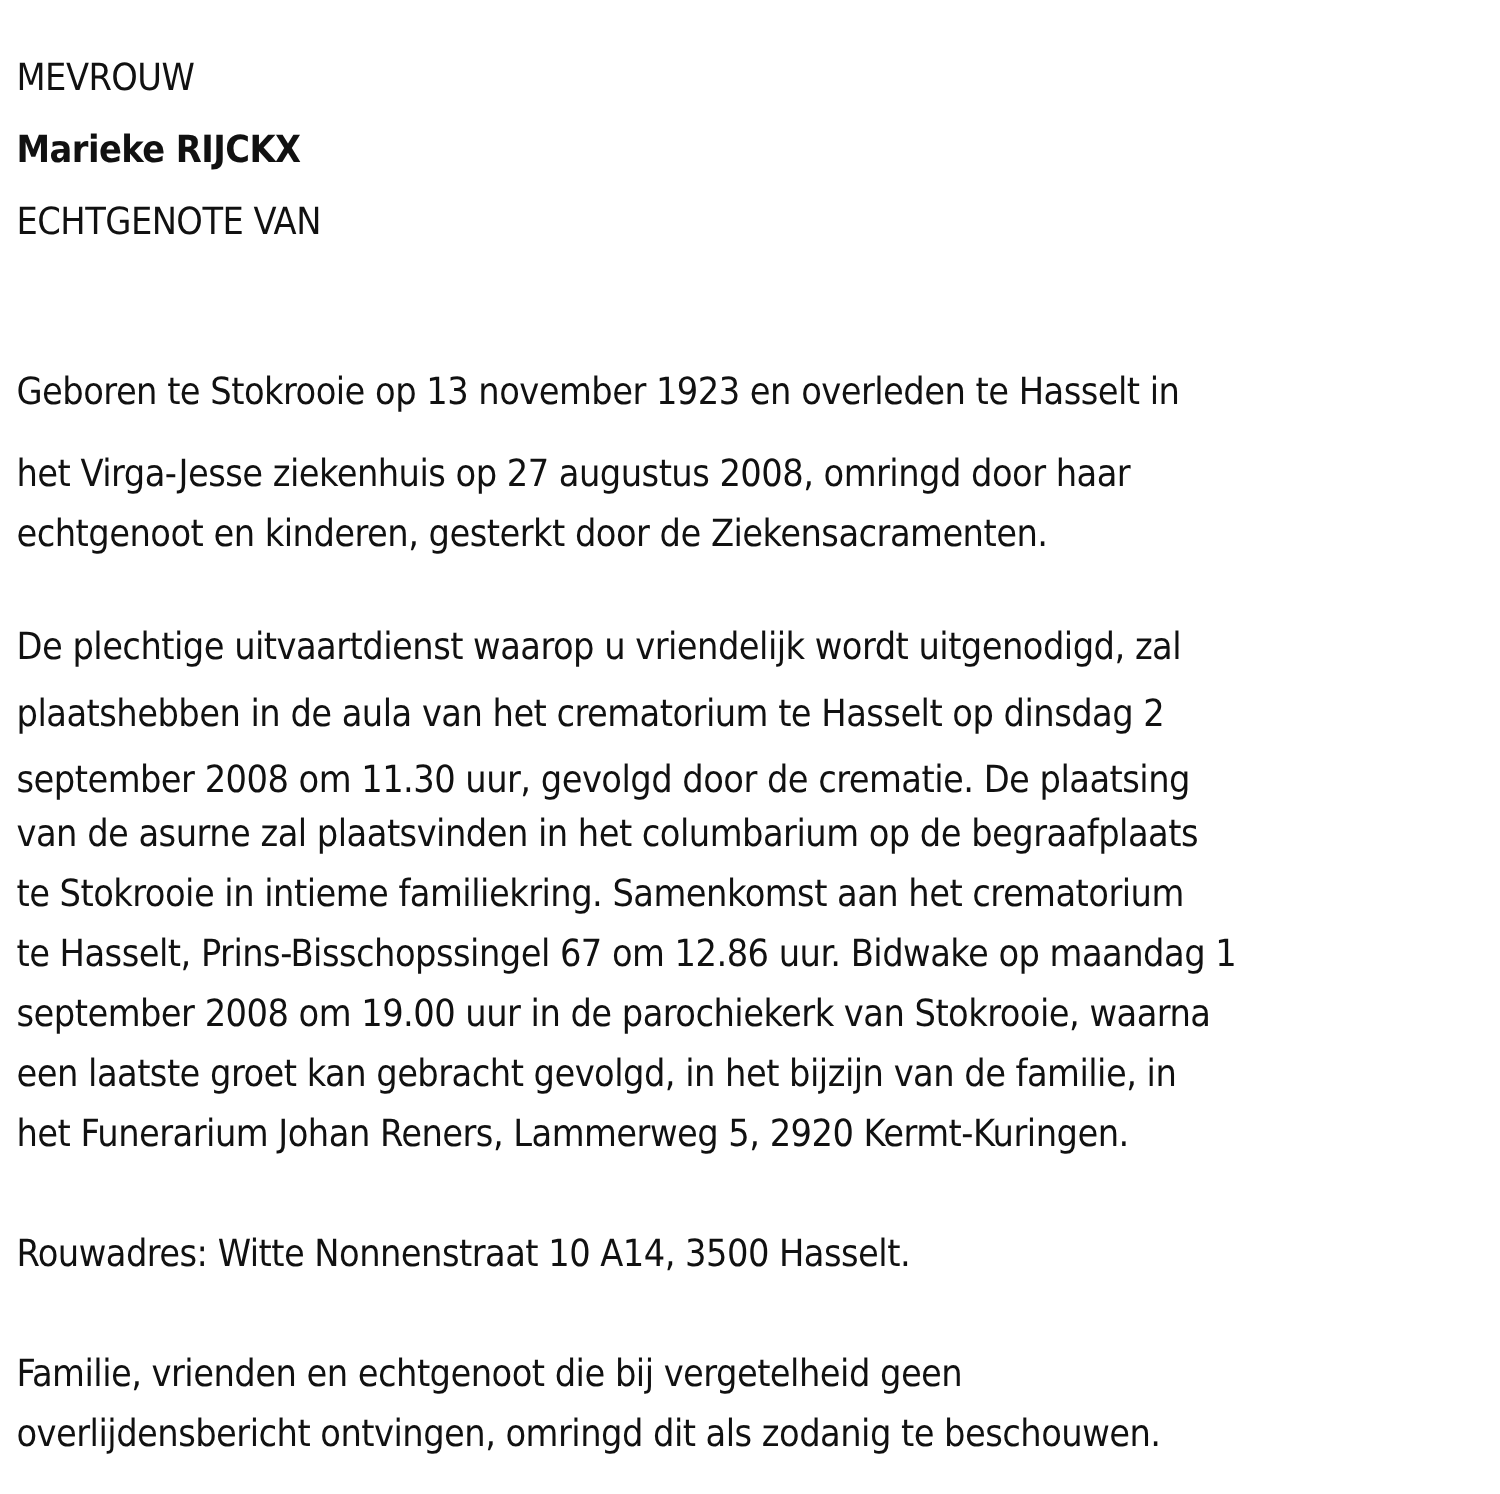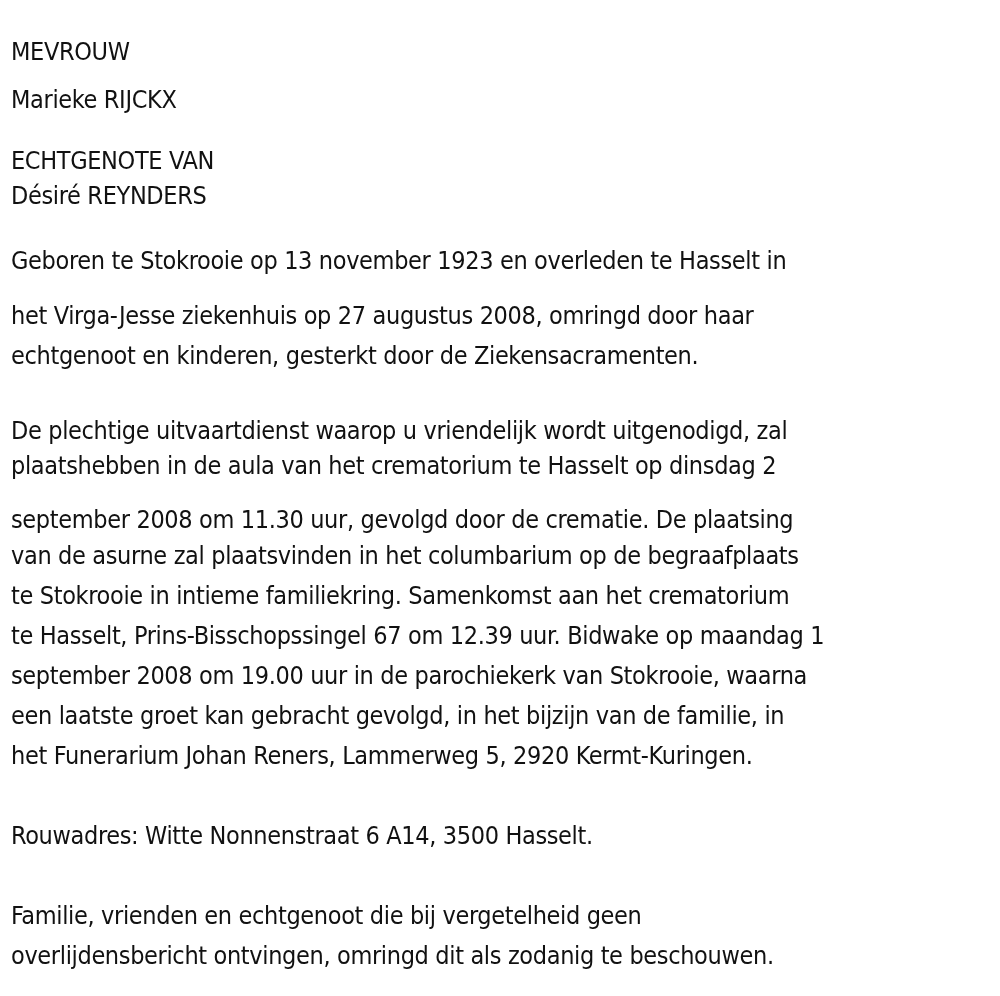--- a/index.html
+++ b/index.html
@@ -21,50 +21,49 @@
     }
     .line {
       position: absolute;
       left: 11px;
       white-space: nowrap;
       font-size: 25px;
       line-height: 30px;
       letter-spacing: -0.35px;
       font-stretch: condensed;
     }
-    .bold { font-weight: normal; }
+    .bold { font-weight: bold; }
   </style>
 </head>
 <body>
 
 <div class="page">
   <div class="line" style="top:37px">MEVROUW</div>
   <div class="line bold" style="top:85px">Marieke RIJCKX</div>
-  <div class="line" style="top:146px">ECHTGENOTE VAN</div>
-  <div class="line" style="top:181px">Désiré REYNDERS</div>
+  <div class="line" style="top:133px">ECHTGENOTE VAN</div>
 
   <div>
     <div class="line" style="top:246px">Geboren te Stokrooie op 13 november 1923 en overleden te Hasselt in</div>
     <div class="line" style="top:301px">het Virga-Jesse ziekenhuis op 27 augustus 2008, omringd door haar</div>
     <div class="line" style="top:341px">echtgenoot en kinderen, gesterkt door de Ziekensacramenten.</div>
   </div>
 
   <div>
     <div class="line" style="top:416px">De plechtige uitvaartdienst waarop u vriendelijk wordt uitgenodigd, zal</div>
-    <div class="line" style="top:451px">plaatshebben in de aula van het crematorium te Hasselt op dinsdag 2</div>
+    <div class="line" style="top:461px">plaatshebben in de aula van het crematorium te Hasselt op dinsdag 2</div>
     <div class="line" style="top:505px">september 2008 om 11.30 uur, gevolgd door de crematie. De plaatsing</div>
     <div class="line" style="top:541px">van de asurne zal plaatsvinden in het columbarium op de begraafplaats</div>
     <div class="line" style="top:581px">te Stokrooie in intieme familiekring. Samenkomst aan het crematorium</div>
-    <div class="line" style="top:621px">te Hasselt, Prins-Bisschopssingel 67 om 12.39 uur. Bidwake op maandag 1</div>
+    <div class="line" style="top:621px">te Hasselt, Prins-Bisschopssingel 67 om 12.86 uur. Bidwake op maandag 1</div>
     <div class="line" style="top:661px">september 2008 om 19.00 uur in de parochiekerk van Stokrooie, waarna</div>
     <div class="line" style="top:701px">een laatste groet kan gebracht gevolgd, in het bijzijn van de familie, in</div>
     <div class="line" style="top:741px">het Funerarium Johan Reners, Lammerweg 5, 2920 Kermt-Kuringen.</div>
   </div>
 
   <div>
-    <div class="line" style="top:821px">Rouwadres: Witte Nonnenstraat 6 A14, 3500 Hasselt.</div>
+    <div class="line" style="top:821px">Rouwadres: Witte Nonnenstraat 10 A14, 3500 Hasselt.</div>
   </div>
 
   <div>
     <div class="line" style="top:901px">Familie, vrienden en echtgenoot die bij vergetelheid geen</div>
     <div class="line" style="top:941px">overlijdensbericht ontvingen, omringd dit als zodanig te beschouwen.</div>
   </div>
 </div>
 
 </body></html>

